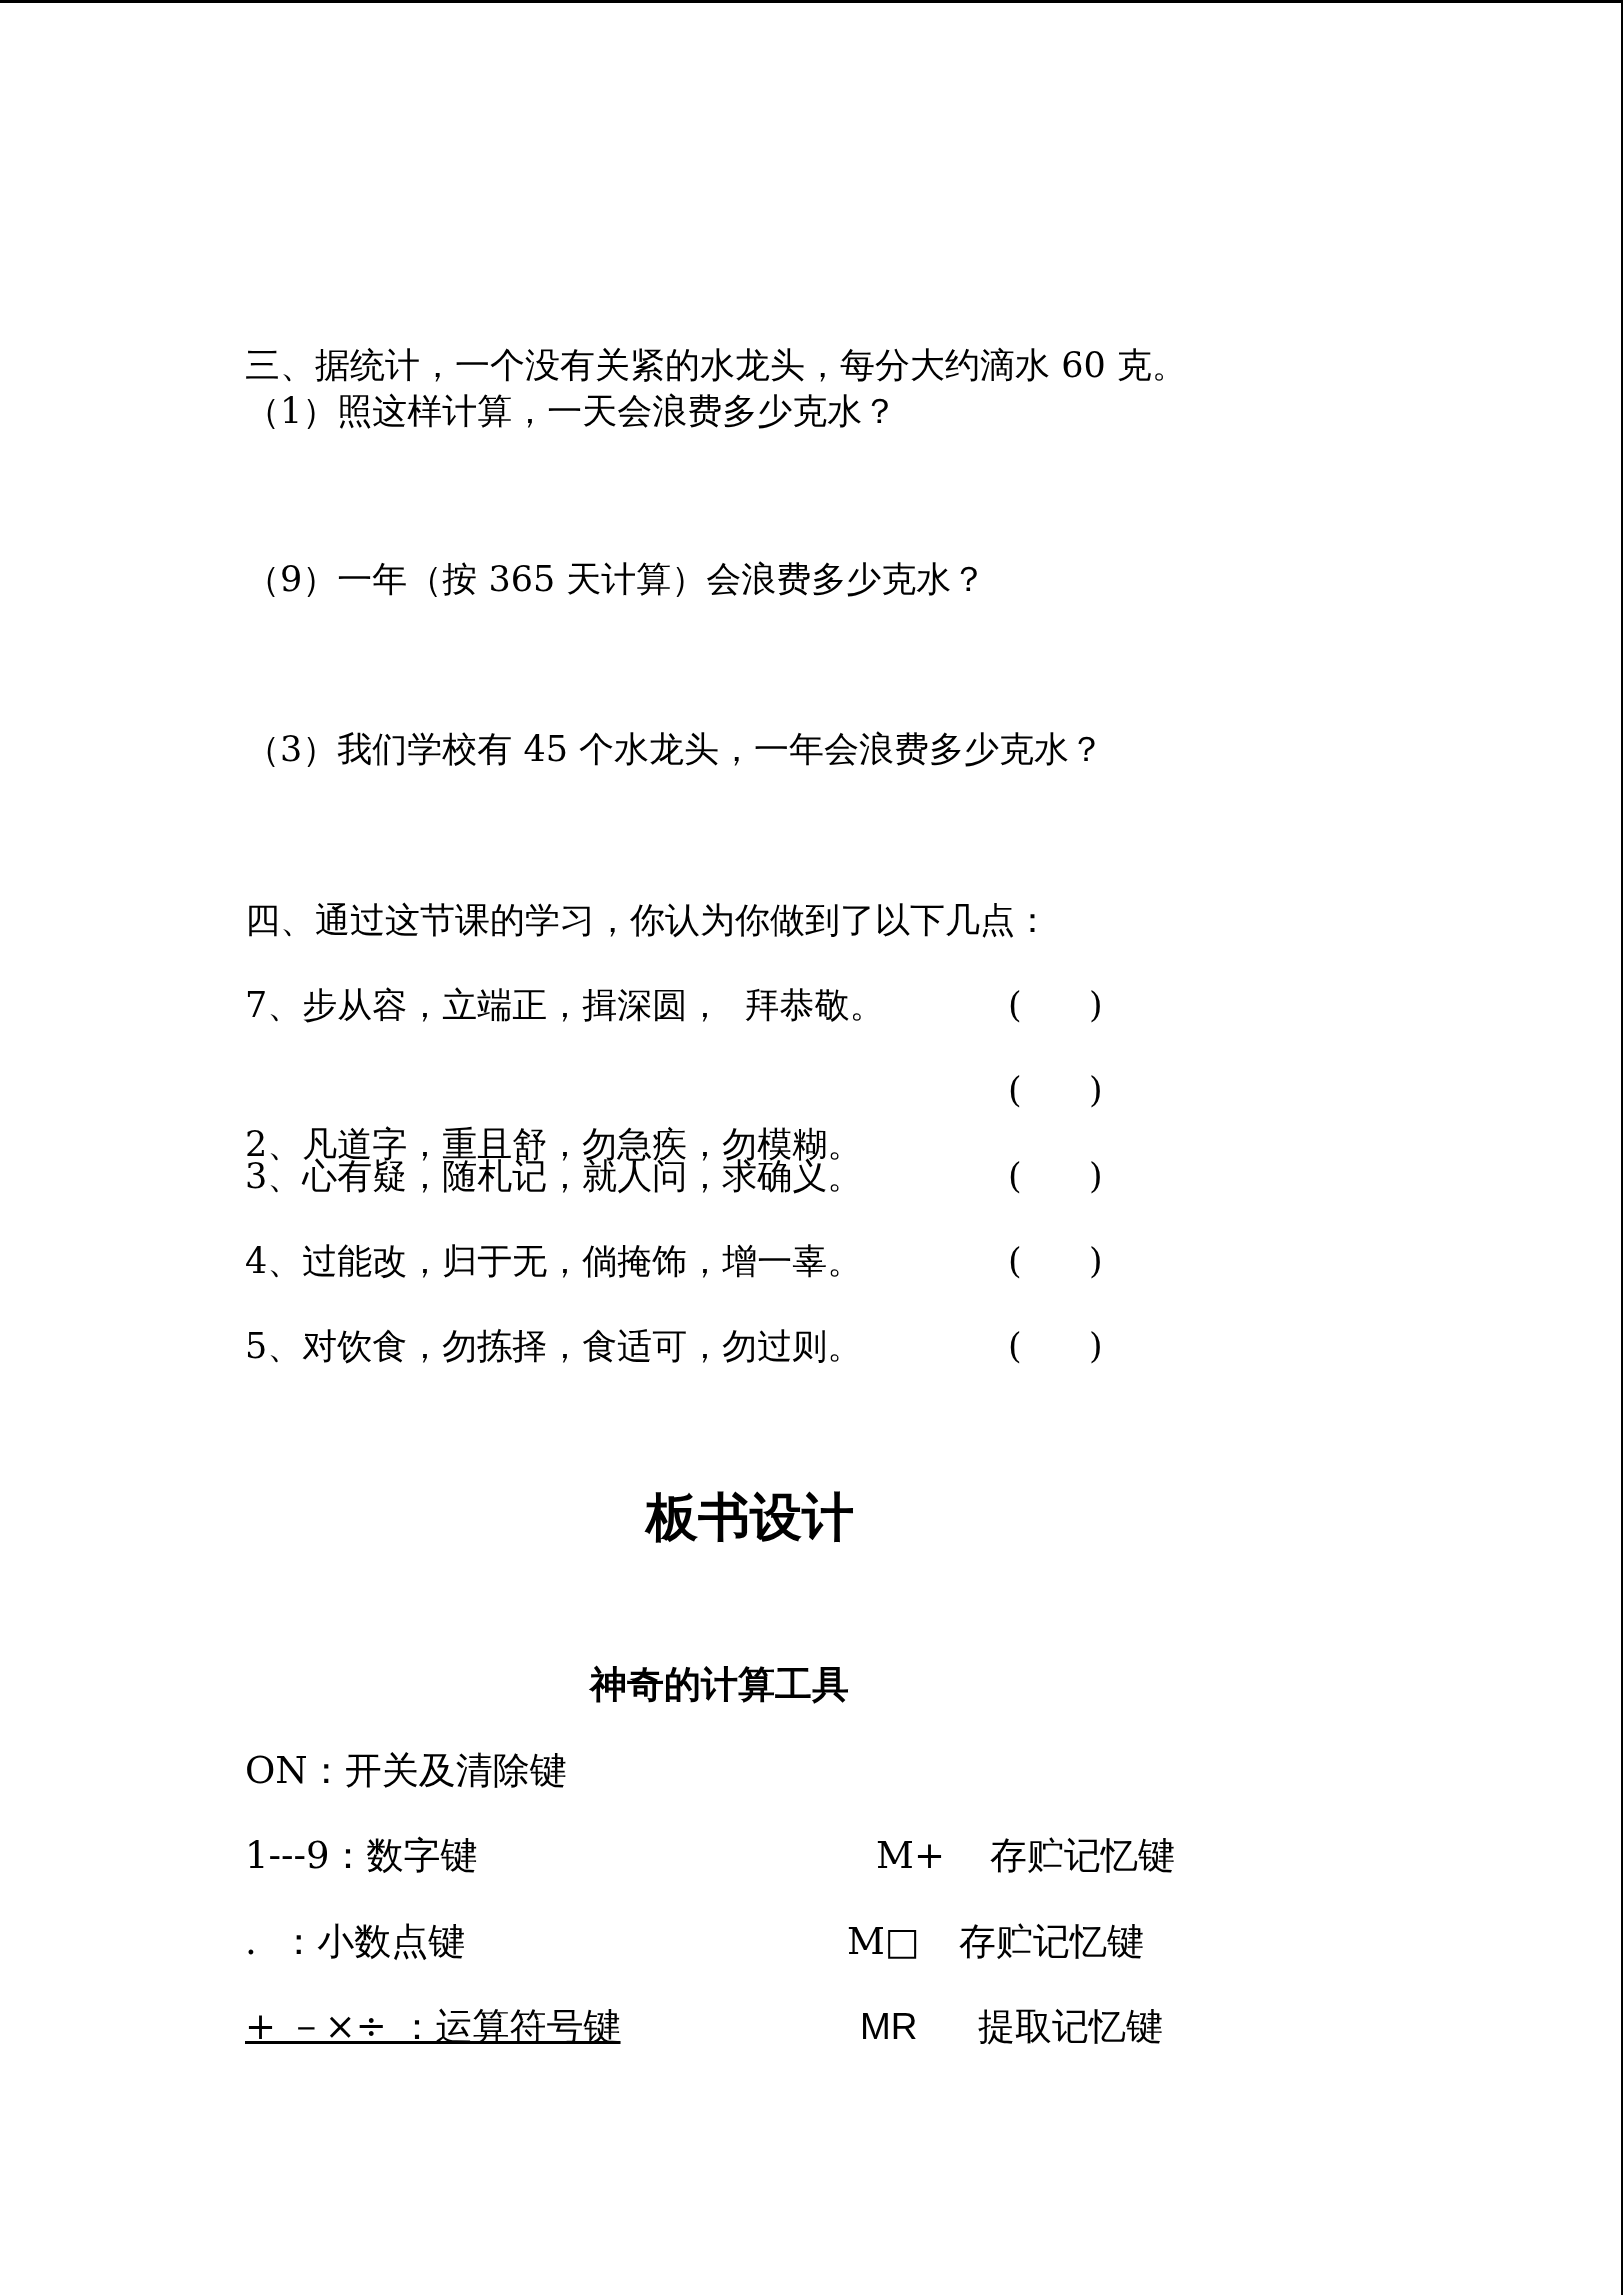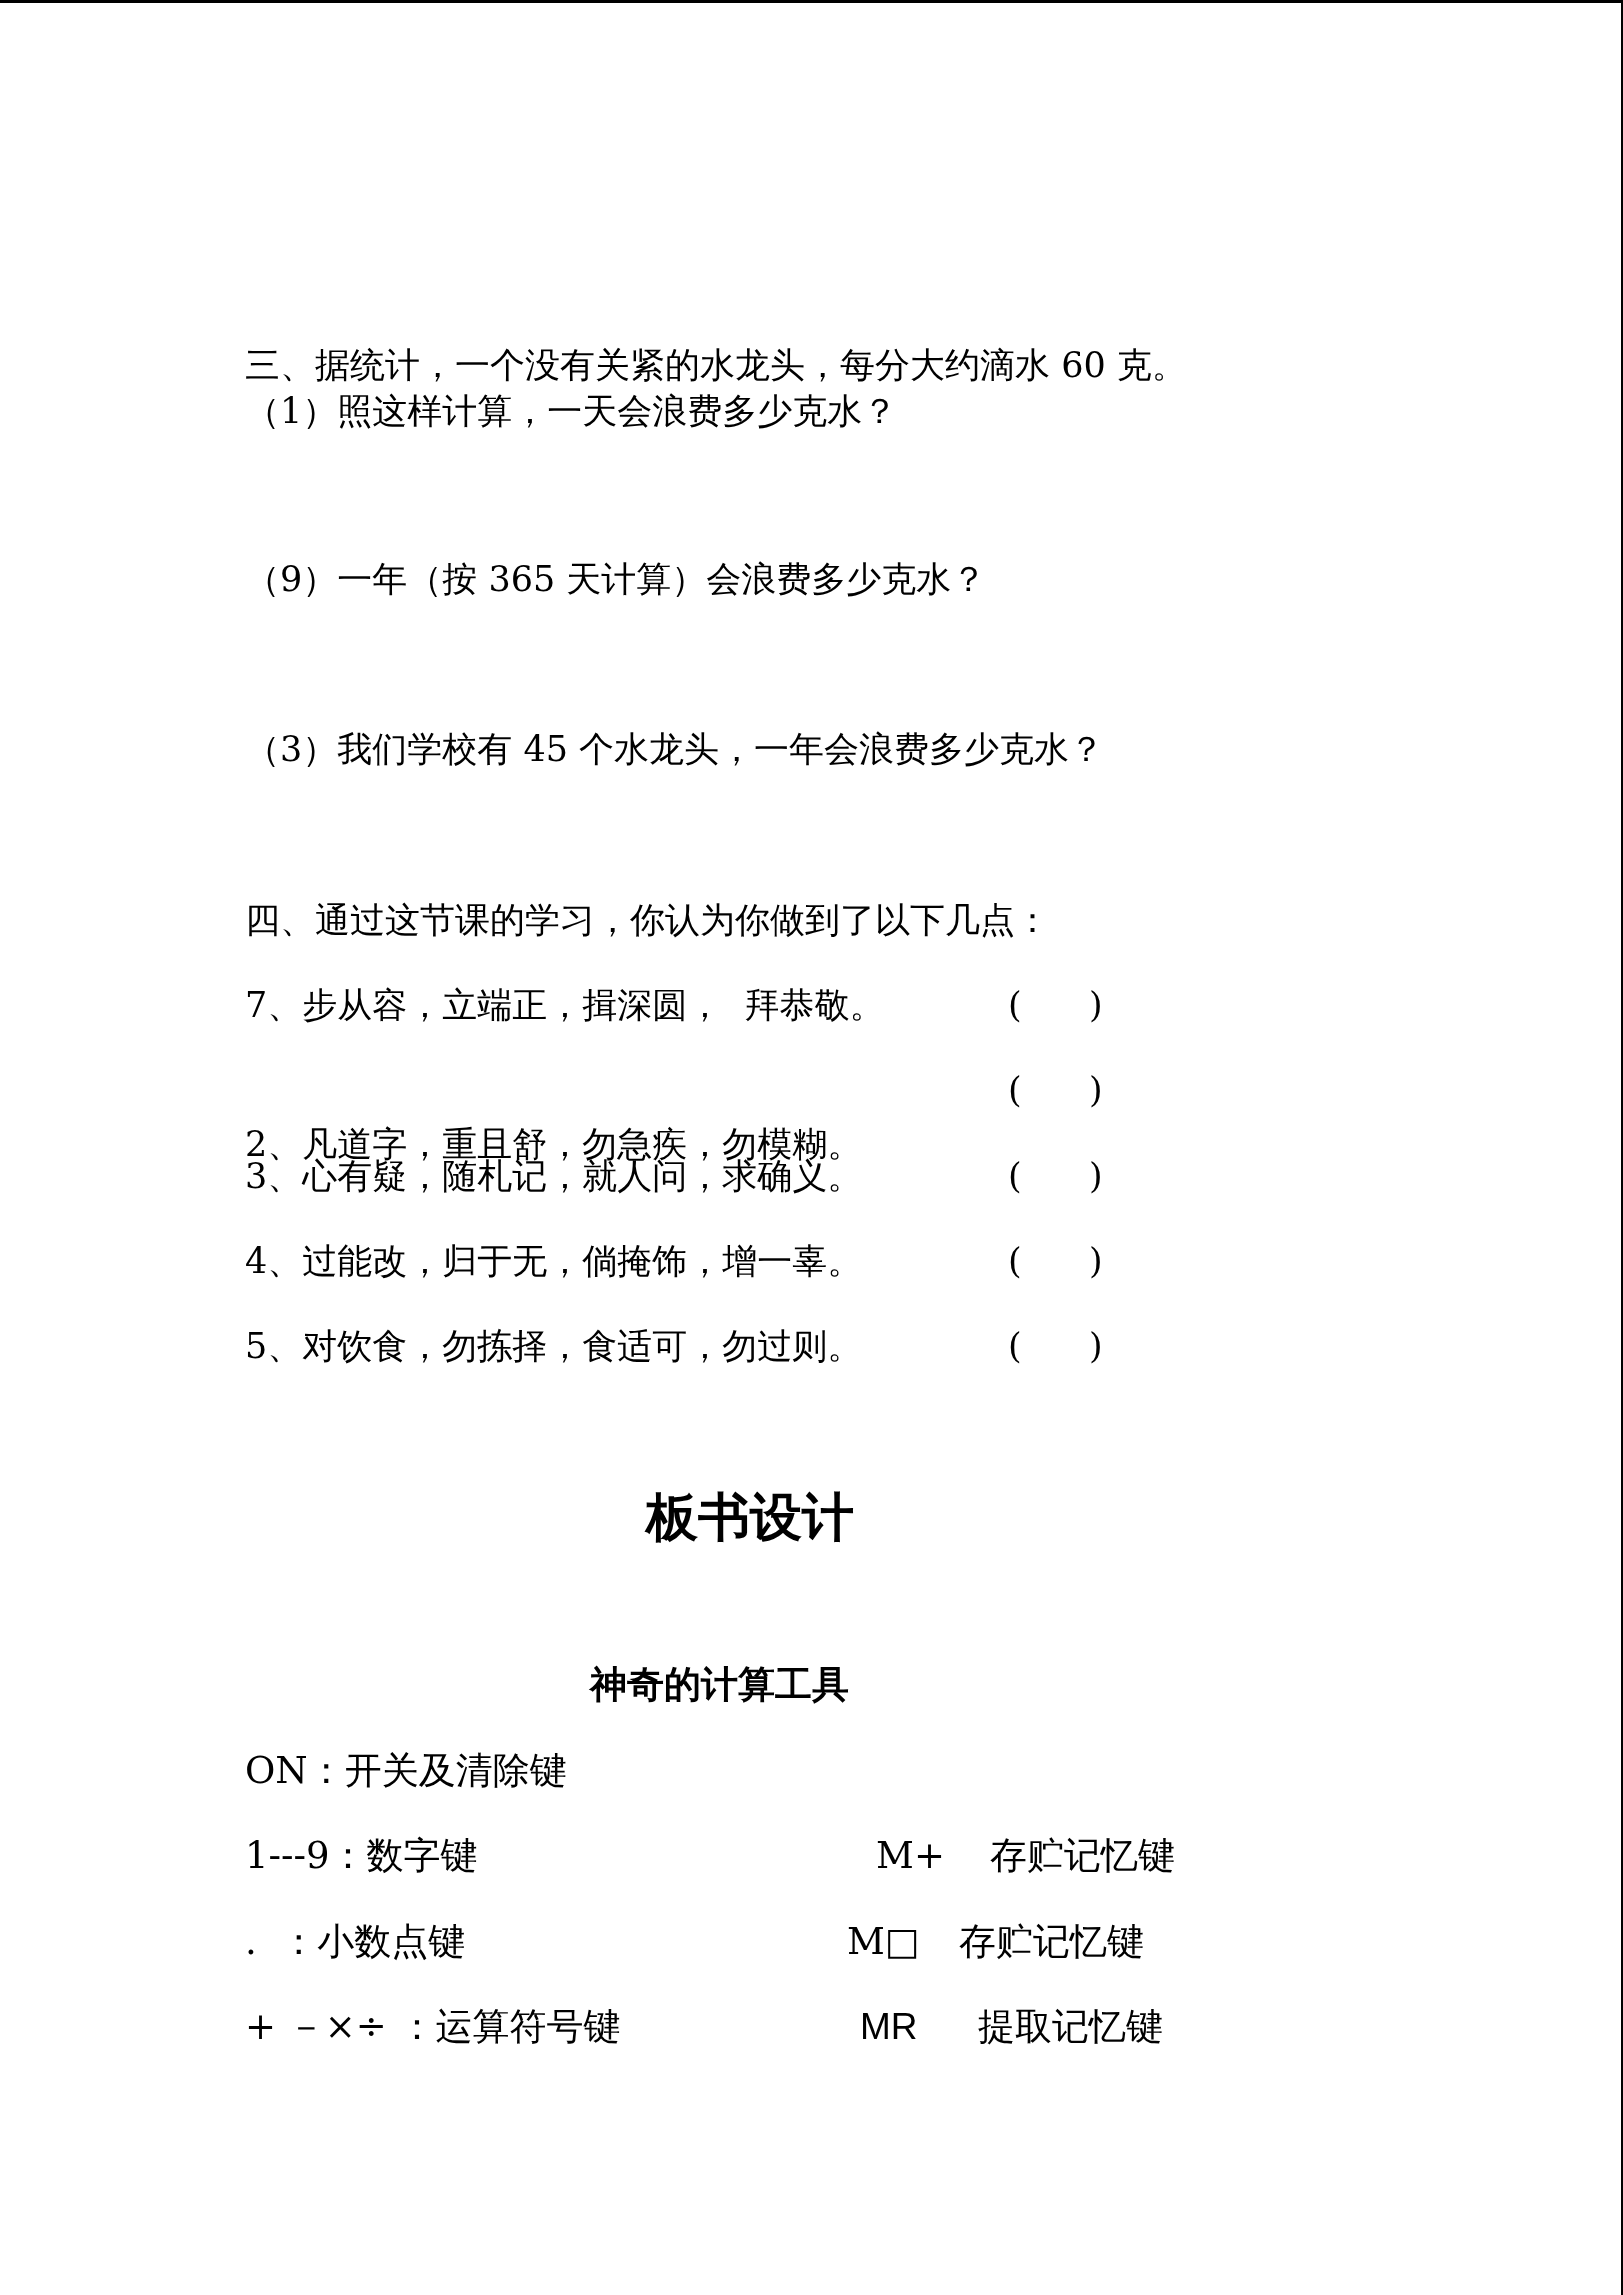--- a/index.html
+++ b/index.html
@@ -55,16 +55,16 @@
 <div class="key" style="left:245px;top:1750px;">ON：开关及清除键</div>
 
 <div class="key" style="left:245px;top:1835px;">1---9：数字键</div>
 <span class="key" style="left:876px;top:1835px;">M+</span>
 <span class="key" style="left:990px;top:1835px;">存贮记忆键</span>
 
 <div class="key" style="left:245px;top:1921px;">.  ：小数点键</div>
 <span class="key" style="left:847px;top:1921px;">M□</span>
 <span class="key" style="left:959px;top:1921px;">存贮记忆键</span>
 
-<div class="key" style="left:245px;top:2006px;">+ －×÷ ：运算符号键</div>
+<div class="key" style="left:245px;top:2006px;text-decoration:underline;">+ －×÷ ：运算符号键</div>
 <span class="key sans" style="left:860px;top:2006px;">MR</span>
 <span class="key" style="left:978px;top:2006px;">提取记忆键</span>
 
 
 </body></html>

